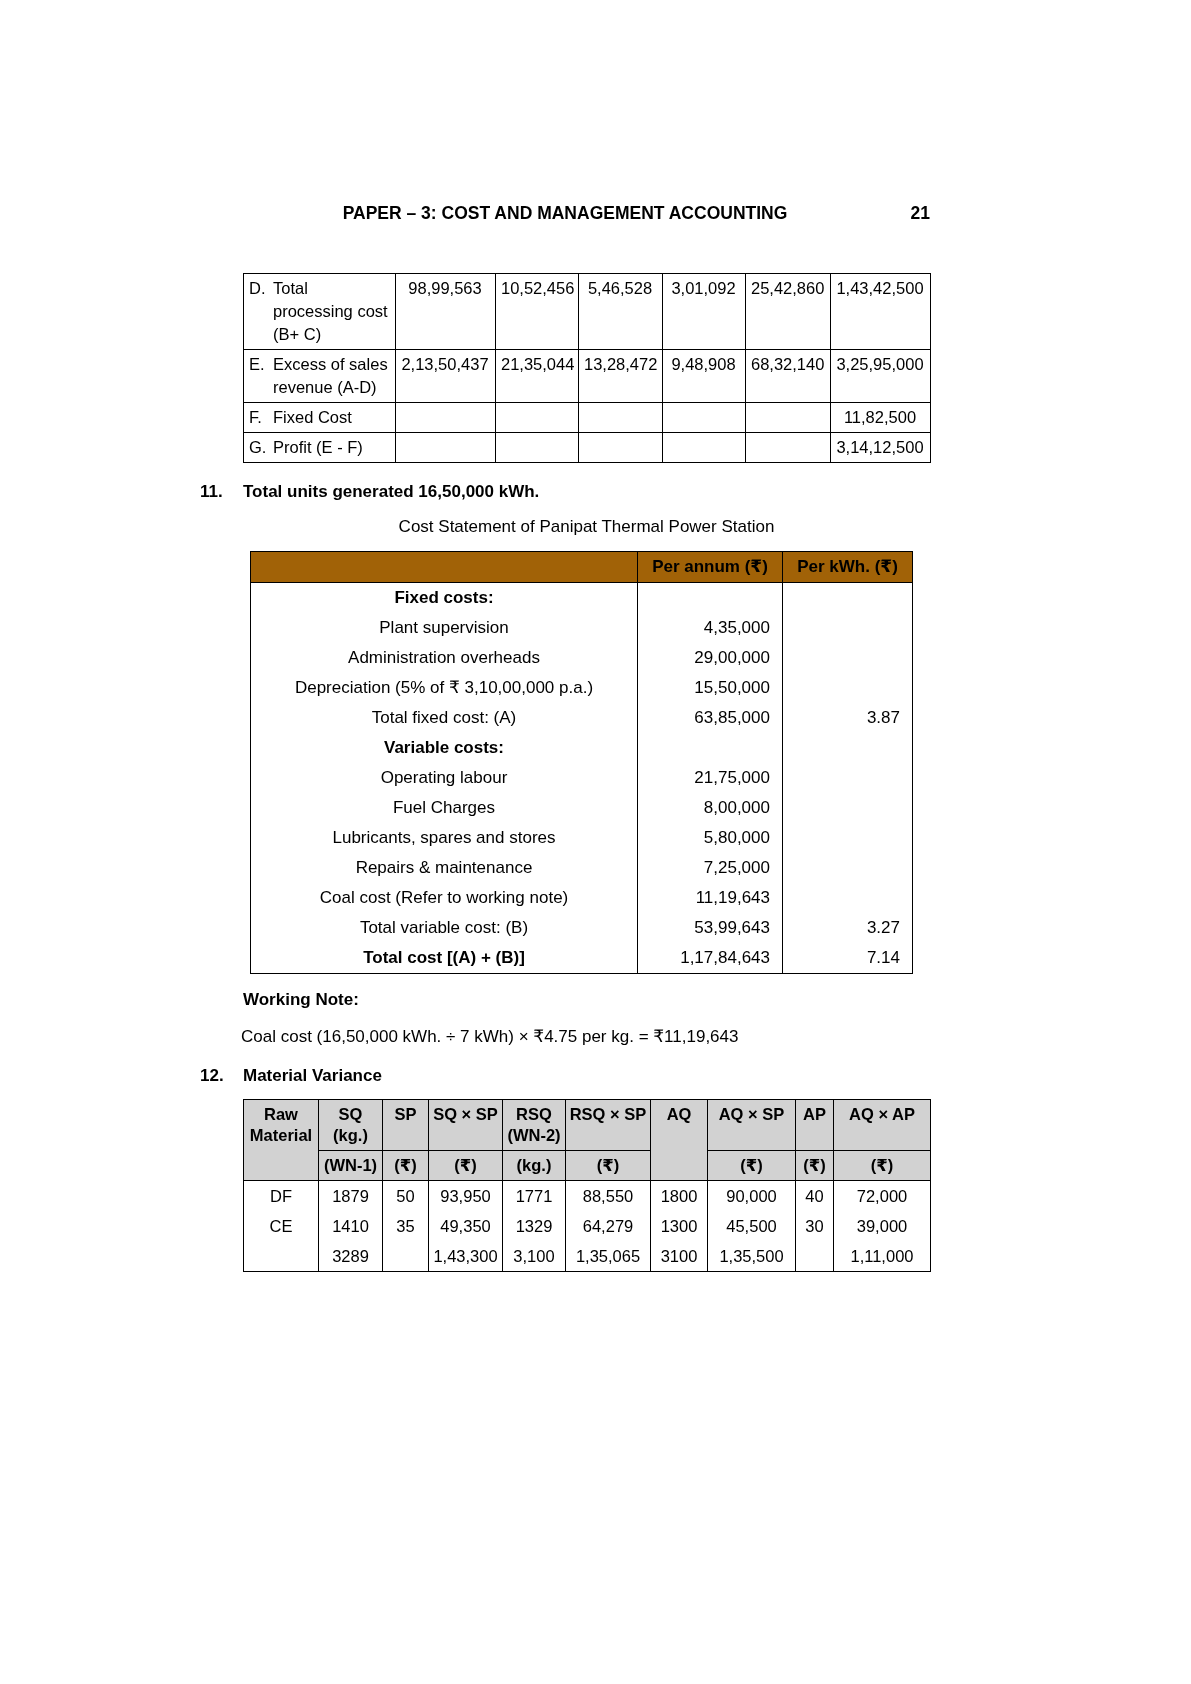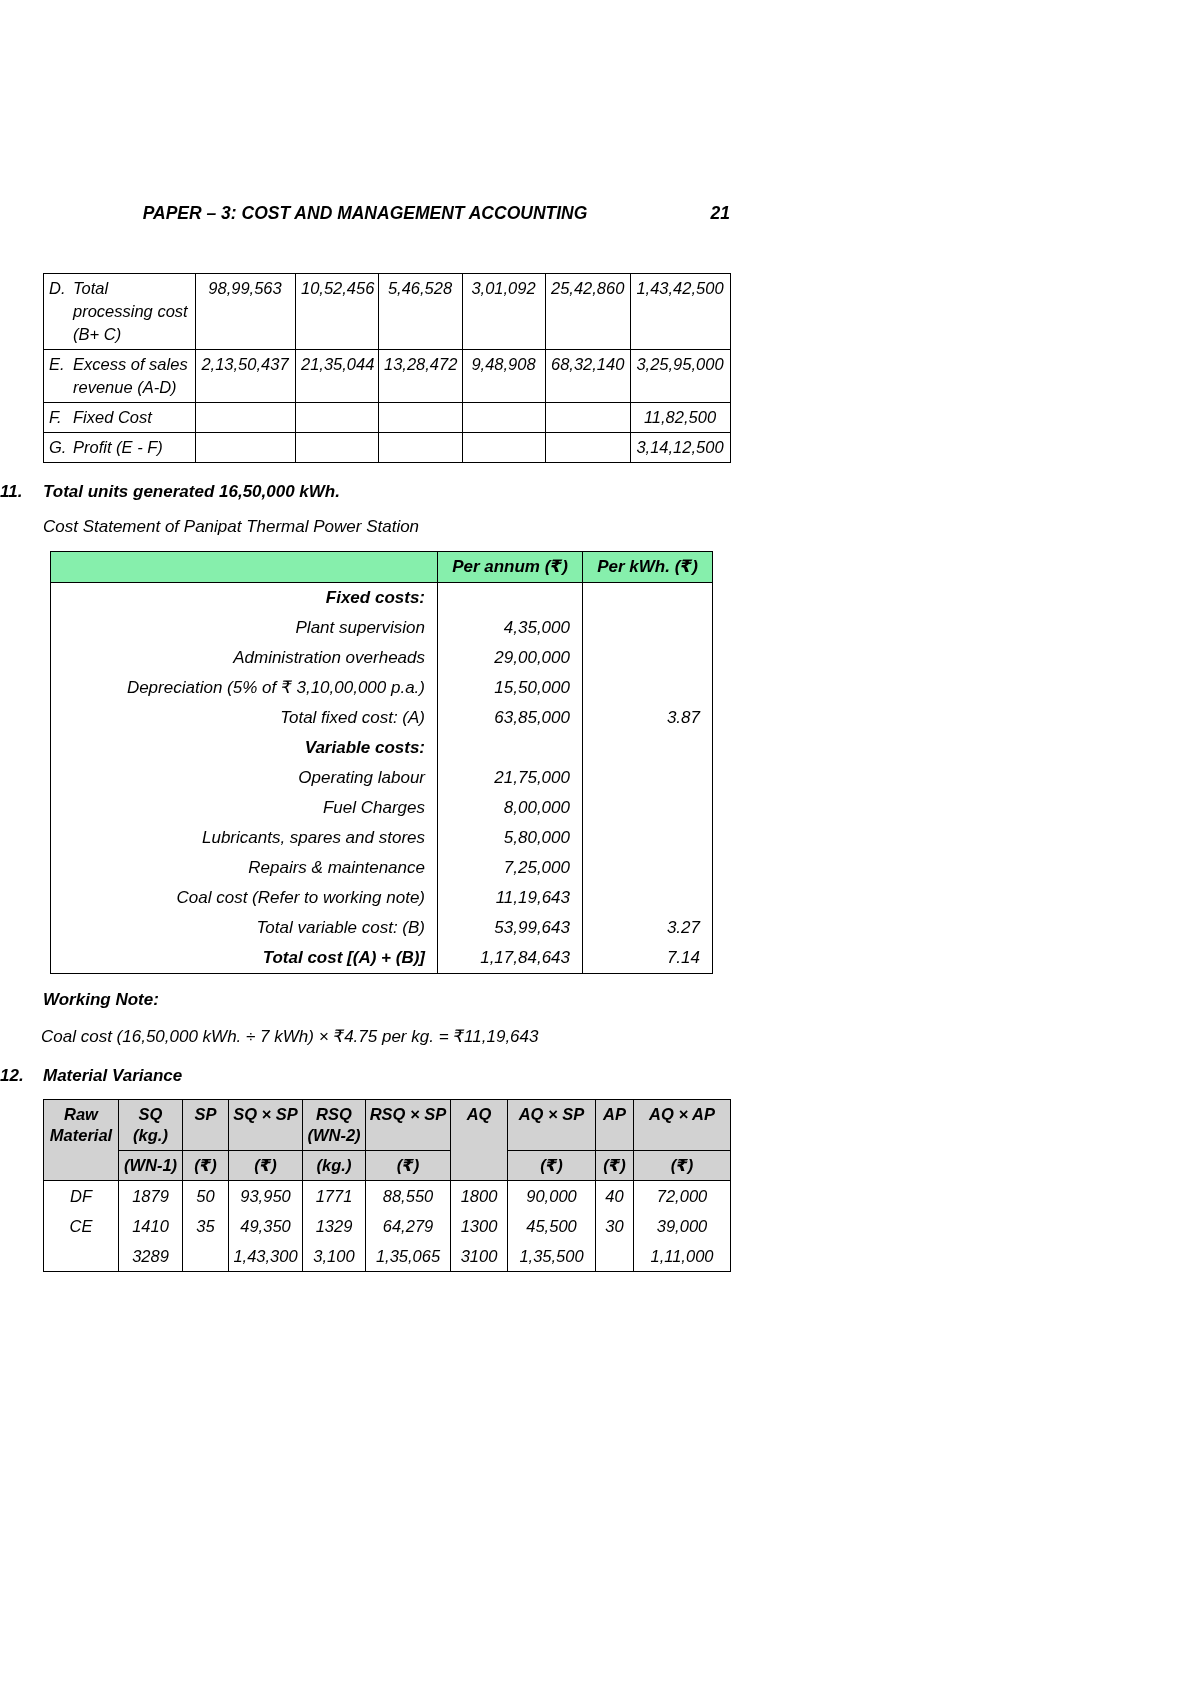--- a/index.html
+++ b/index.html
@@ -5,21 +5,21 @@
   * { box-sizing: border-box; }
   html, body { margin: 0; padding: 0; }
   body {
     width: 1191px; height: 1684px;
     background: #ffffff;
     color: #000;
     font-family: "Liberation Sans", "DejaVu Sans", sans-serif;
     font-size: 17px;
     position: relative;
   }
-  .content { width: 730px; font-style: italic; }
+  .content { margin-left: 200px; width: 730px; }
 
   
   .page-header { position: relative; padding-top: 203px; height: 225px; font-weight: bold; font-size: 17.5px; }
   .page-header .title { position: absolute; left: 0; right: 0; text-align: center; }
   .page-header .page-num { position: absolute; right: 0; }
 
   
   table { border-collapse: collapse; }
 
   
@@ -27,27 +27,27 @@
   .t-proc td { border: 1px solid #000; padding: 3px 6px 3px 5px; line-height: 23px; vertical-align: top; }
   .t-proc td.lbl { text-align: left; }
   .t-proc td.num { text-align: center; }
   .lbl-wrap { display: flex; }
   .lbl-wrap .letter { width: 24px; flex: 0 0 24px; }
   .lbl-wrap .lbl-text { flex: 1; }
 
   
   .item { display: flex; margin: 19px 0 0 0; font-weight: bold; }
   .item .item-num { width: 43px; flex: 0 0 43px; }
-  .sub { margin: 15px 0 0 43px; }
+  .sub { margin: 15px 0 0 43px; text-align: center; }
 
   
   .t-cost { margin: 14px 0 0 50px; width: 662px; table-layout: fixed; border: 1.5px solid #000; }
   .t-cost th, .t-cost td { border-left: 1px solid #000; border-right: 1px solid #000; padding: 4px 12px; line-height: 22px; }
-  .t-cost thead th { background: #86efac; border-bottom: 1px solid #000; text-align: center; font-weight: bold; height: 31px; }
-  .t-cost td.desc { text-align: right; }
+  .t-cost thead th { background: #a16207; border-bottom: 1px solid #000; text-align: center; font-weight: bold; height: 31px; }
+  .t-cost td.desc { text-align: center; }
   .t-cost td.num { text-align: right; }
   .t-cost tr.b td.desc { font-weight: bold; }
 
   
   .wn-label { margin: 16px 0 0 43px; font-weight: bold; }
   .wn-text { margin: 16px 0 0 41px; }
 
   
   .t-var { margin: 13px 0 0 43px; width: 687px; table-layout: fixed; border: 1.5px solid #000; font-size: 16.5px; }
   .t-var th { background: #d2d2d2; border: 1px solid #000; font-weight: bold; vertical-align: top; padding: 4px 2px; line-height: 21px; }

